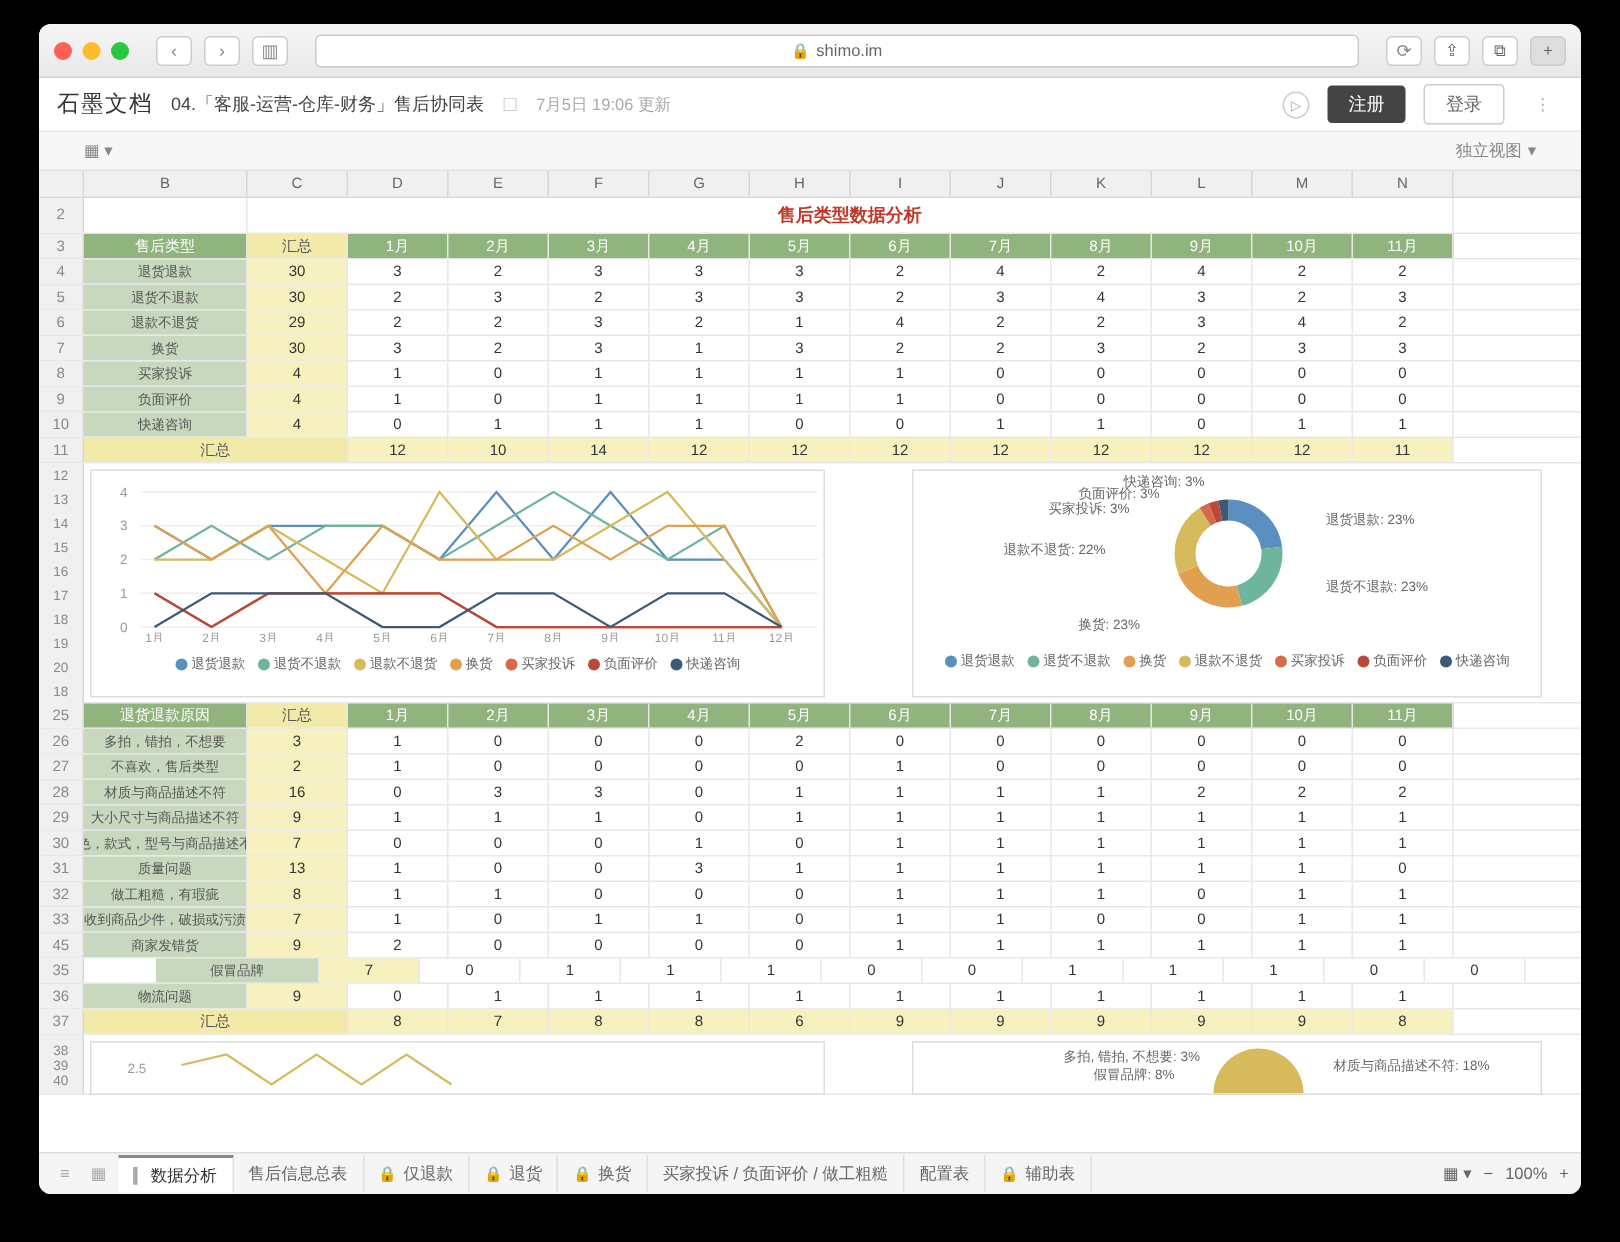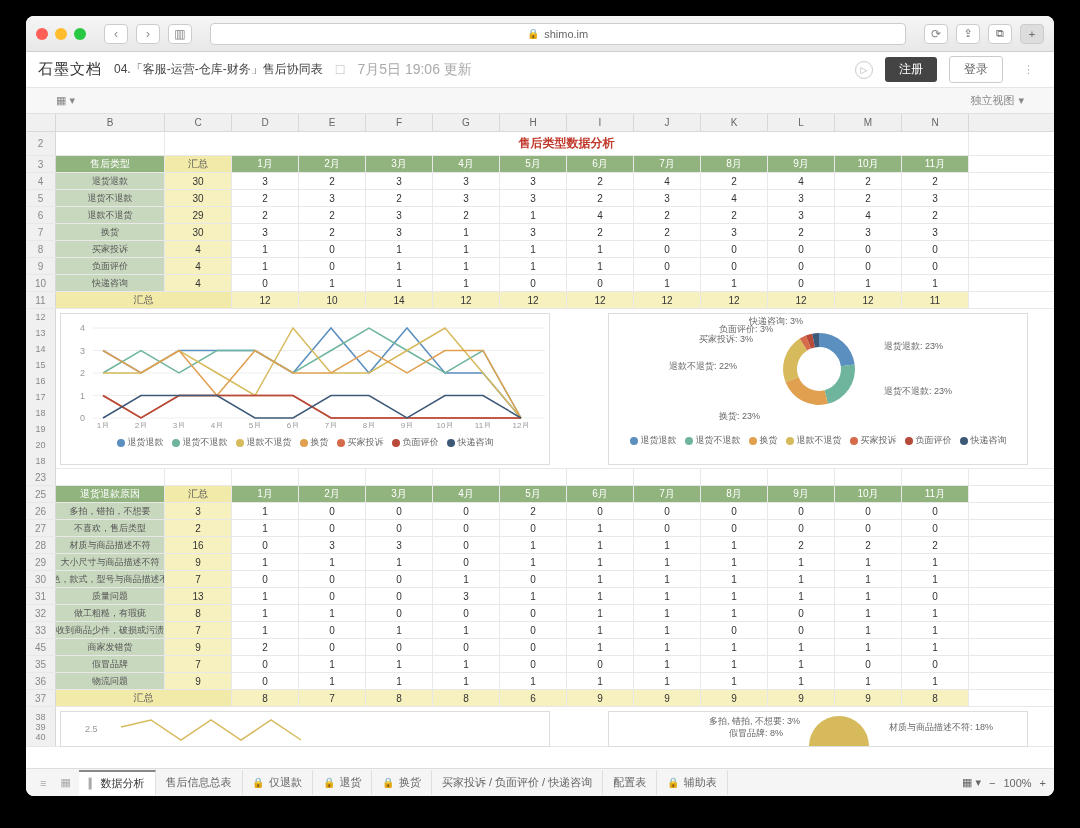--- a/index.html
+++ b/index.html
@@ -10,21 +10,21 @@
 .dot { width: 12px; height: 12px; border-radius: 50%; }
 .dot.r { background: #ff5f57; } .dot.y { background: #ffbd2e; } .dot.g { background: #28c940; }
 .navbtn { width: 24px; height: 20px; border: 1px solid #ccc; border-radius: 4px; background: #fff; display: flex; align-items: center; justify-content: center; color: #888; font-size: 12px; }
 .addrbar { flex: 1; height: 22px; background: #fff; border: 1px solid #ccc; border-radius: 4px; margin: 0 10px; display: flex; align-items: center; justify-content: center; color: #666; font-size: 11px; gap: 4px; }
 .lock { color: #888; font-size: 10px; }
 .tbicon { width: 24px; height: 20px; border: 1px solid #ccc; border-radius: 4px; background: #fff; display: flex; align-items: center; justify-content: center; color: #666; }
 .header { height: 36px; background: #fff; border-bottom: 1px solid #e5e5e5; display: flex; align-items: center; padding: 0 12px; gap: 12px; }
 .logo { font-size: 15px; color: #333; font-weight: 500; letter-spacing: 1px; }
 .doctitle { font-size: 12px; color: #444; }
 .bmicon { color: #ccc; font-size: 12px; }
-.timestamp { color: #aaa; font-size: 14px; }
+.timestamp { color: #aaa; font-size: 11px; }
 .spacer { flex: 1; }
 .btn { padding: 4px 14px; border-radius: 3px; font-size: 12px; cursor: pointer; }
 .btn.primary { background: #444; color: #fff; }
 .btn.ghost { border: 1px solid #ccc; color: #666; background: #fff; }
 .morebtn { padding: 0 8px; color: #aaa; }
 .playicon { width: 18px; height: 18px; border: 1px solid #ccc; border-radius: 50%; display: flex; align-items: center; justify-content: center; color: #aaa; font-size: 9px; }
 .toolbar2 { height: 26px; background: #f7f7f7; border-bottom: 1px solid #e0e0e0; display: flex; align-items: center; padding: 0 30px; justify-content: space-between; color: #888; font-size: 11px; }
 .viewmode { display: flex; align-items: center; gap: 4px; }
 .sheet { flex: 1; overflow: hidden; position: relative; background: #fff; }
 .colhdr { display: flex; height: 18px; background: #f0f0f0; border-bottom: 1px solid #d8d8d8; }
@@ -336,36 +336,20 @@
               <span class="legitem"><span class="legsw" style="background:#6fb59e"></span>退货不退款</span>
               <span class="legitem"><span class="legsw" style="background:#e0a050"></span>换货</span>
               <span class="legitem"><span class="legsw" style="background:#d6ba5c"></span>退款不退货</span>
               <span class="legitem"><span class="legsw" style="background:#d56b4b"></span>买家投诉</span>
               <span class="legitem"><span class="legsw" style="background:#b84a3a"></span>负面评价</span>
               <span class="legitem"><span class="legsw" style="background:#3c5a78"></span>快递咨询</span>
             </div>
           </div>
         </div>
         <div class="row">
-          <div class="rownum">23</div>
-          <div class="cell " style="width: 109px;"></div>
-          <div class="cell " style="width: 67px;"></div>
-          <div class="cell " style="width: 67px;"></div>
-          <div class="cell " style="width: 67px;"></div>
-          <div class="cell " style="width: 67px;"></div>
-          <div class="cell " style="width: 67px;"></div>
-          <div class="cell " style="width: 67px;"></div>
-          <div class="cell " style="width: 67px;"></div>
-          <div class="cell " style="width: 67px;"></div>
-          <div class="cell " style="width: 67px;"></div>
-          <div class="cell " style="width: 67px;"></div>
-          <div class="cell " style="width: 67px;"></div>
-          <div class="cell " style="width: 67px;"></div>
-        </div>
-        <div class="row">
           <div class="rownum">25</div>
           <div class="cell greenhdr" style="width: 109px;">退货退款原因</div>
           <div class="cell yellowhdr" style="width: 67px;">汇总</div>
           <div class="cell greenhdr" style="width: 67px;">1月</div>
           <div class="cell greenhdr" style="width: 67px;">2月</div>
           <div class="cell greenhdr" style="width: 67px;">3月</div>
           <div class="cell greenhdr" style="width: 67px;">4月</div>
           <div class="cell greenhdr" style="width: 67px;">5月</div>
           <div class="cell greenhdr" style="width: 67px;">6月</div>
           <div class="cell greenhdr" style="width: 67px;">7月</div>
@@ -513,21 +497,21 @@
           <div class="cell " style="width: 67px;">0</div>
           <div class="cell " style="width: 67px;">1</div>
           <div class="cell " style="width: 67px;">1</div>
           <div class="cell " style="width: 67px;">1</div>
           <div class="cell " style="width: 67px;">1</div>
           <div class="cell " style="width: 67px;">1</div>
           <div class="cell " style="width: 67px;">1</div>
         </div>
         <div class="row">
           <div class="rownum">35</div>
-          <div class="cell greenrow" style="width: 109px;">假冒品牌</div>
+          <div class="cell greenrow" style="width: 109px; margin-left: 48px;">假冒品牌</div>
           <div class="cell yellowcell" style="width: 67px;">7</div>
           <div class="cell " style="width: 67px;">0</div>
           <div class="cell " style="width: 67px;">1</div>
           <div class="cell " style="width: 67px;">1</div>
           <div class="cell " style="width: 67px;">1</div>
           <div class="cell " style="width: 67px;">0</div>
           <div class="cell " style="width: 67px;">0</div>
           <div class="cell " style="width: 67px;">1</div>
           <div class="cell " style="width: 67px;">1</div>
           <div class="cell " style="width: 67px;">1</div>
@@ -605,21 +589,21 @@
         </div>
         <div class="tab">
           <span class="icon">🔒</span>
           <span>退货</span>
         </div>
         <div class="tab">
           <span class="icon">🔒</span>
           <span>换货</span>
         </div>
         <div class="tab">
-          <span>买家投诉 / 负面评价 / 快递咨询</span>
+          <span>买家投诉 / 负面评价 / 做工粗糙</span>
         </div>
         <div class="tab">
           <span>配置表</span>
         </div>
         <div class="tab">
           <span class="icon">🔒</span>
           <span>辅助表</span>
         </div>
       </div>
     <div class="zoomarea">

